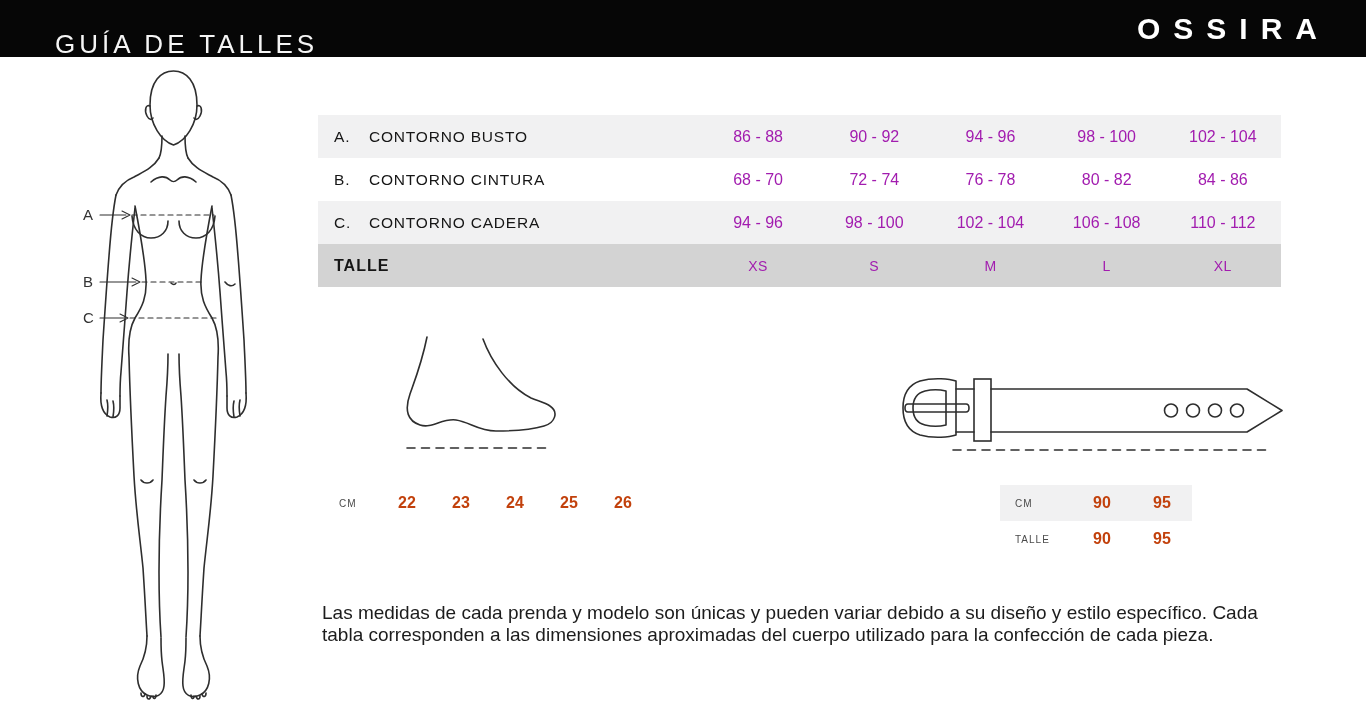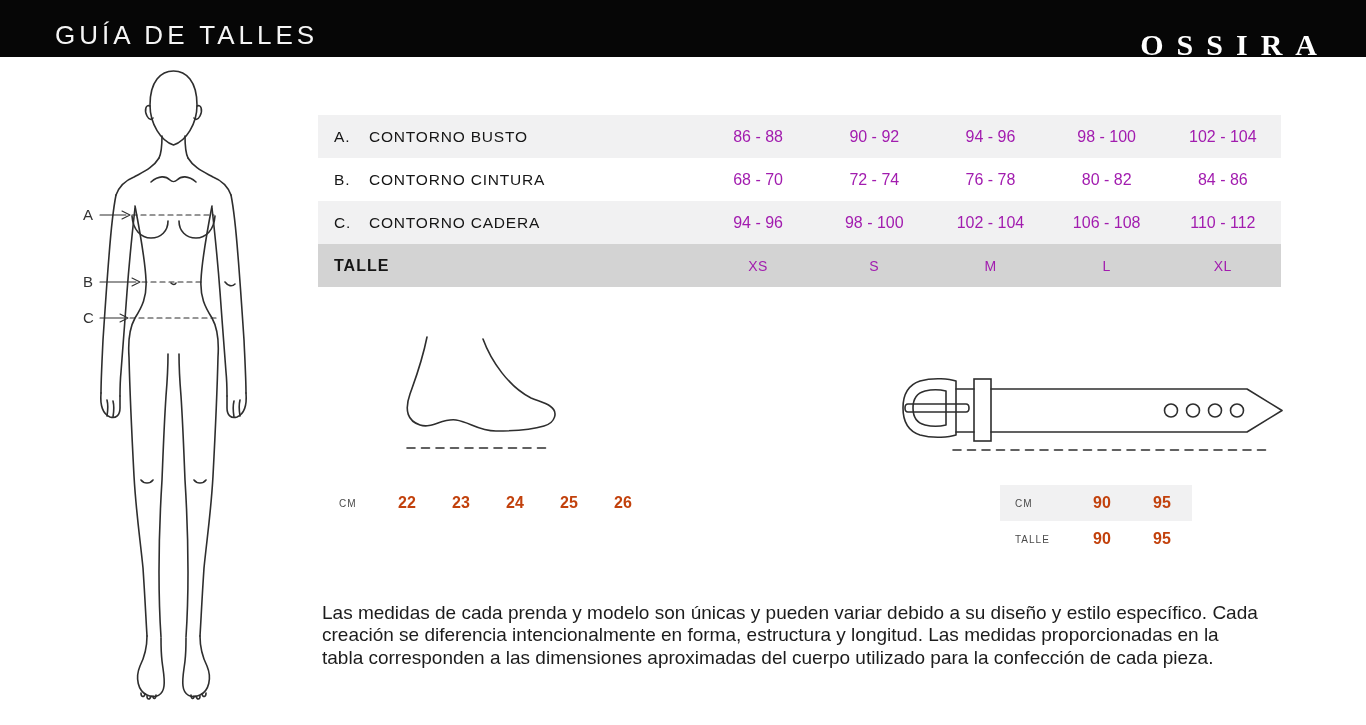--- a/index.html
+++ b/index.html
@@ -2,24 +2,24 @@
 <html><head>
 <meta charset="utf-8">
 <style>
   * { margin:0; padding:0; box-sizing:border-box; }
   html,body { width:1366px; height:725px; background:#ffffff; overflow:hidden;
               font-family:"Liberation Sans","DejaVu Sans",sans-serif; }
   .abs { position:absolute; }
 
   
   .header { position:absolute; left:0; top:0; width:1366px; height:57px; background:#060606; }
-  .header-title { position:absolute; left:55px; top:7px; height:57px; line-height:57px;
+  .header-title { position:absolute; left:55px; top:16px; height:57px; line-height:57px;
                   color:#f5f5f5; font-size:26px; font-weight:300; letter-spacing:4px; }
-  .brand { position:absolute; right:36px; top:16px; height:51px; line-height:57px;
-           color:#ffffff; font-size:30px; font-weight:700; letter-spacing:13px;font-family:Liberation Serif, serif; }
+  .brand { position:absolute; right:36px; top:0; height:51px; line-height:57px;
+           color:#ffffff; font-size:30px; font-weight:700; letter-spacing:13px; }
 
   
   .size-table { position:absolute; left:318px; top:115px; width:963px; }
   .st-row { display:flex; height:43px; align-items:center; }
   .st-row.bg-light { background:#f1f1f2; }
   .st-row.bg-size  { background:#d3d3d3; }
   .st-label { width:382px; padding-left:16px; display:flex; align-items:center;
               font-size:15.5px; color:#161616; letter-spacing:0.8px; }
   .st-letter { width:35px; }
   .st-val { width:116.2px; text-align:center; font-size:16px; font-weight:400; color:#a21caf; }
@@ -212,15 +212,14 @@
   </div>
   <div class="mt-row">
     <div class="mt-label">TALLE</div>
     <div class="mt-val">90</div>
     <div class="mt-val">95</div>
   </div>
 </div>
 
 <div class="footnote">
   <div>Las medidas de cada prenda y modelo son únicas y pueden variar debido a su diseño y estilo específico. Cada</div>
-  <div>creación se diferencia intencionalmente en forma, estructura y longitud. Las medidas proporcionadas en la</div>
   <div>tabla corresponden a las dimensiones aproximadas del cuerpo utilizado para la confección de cada pieza.</div>
 </div>
 
 </body></html>

